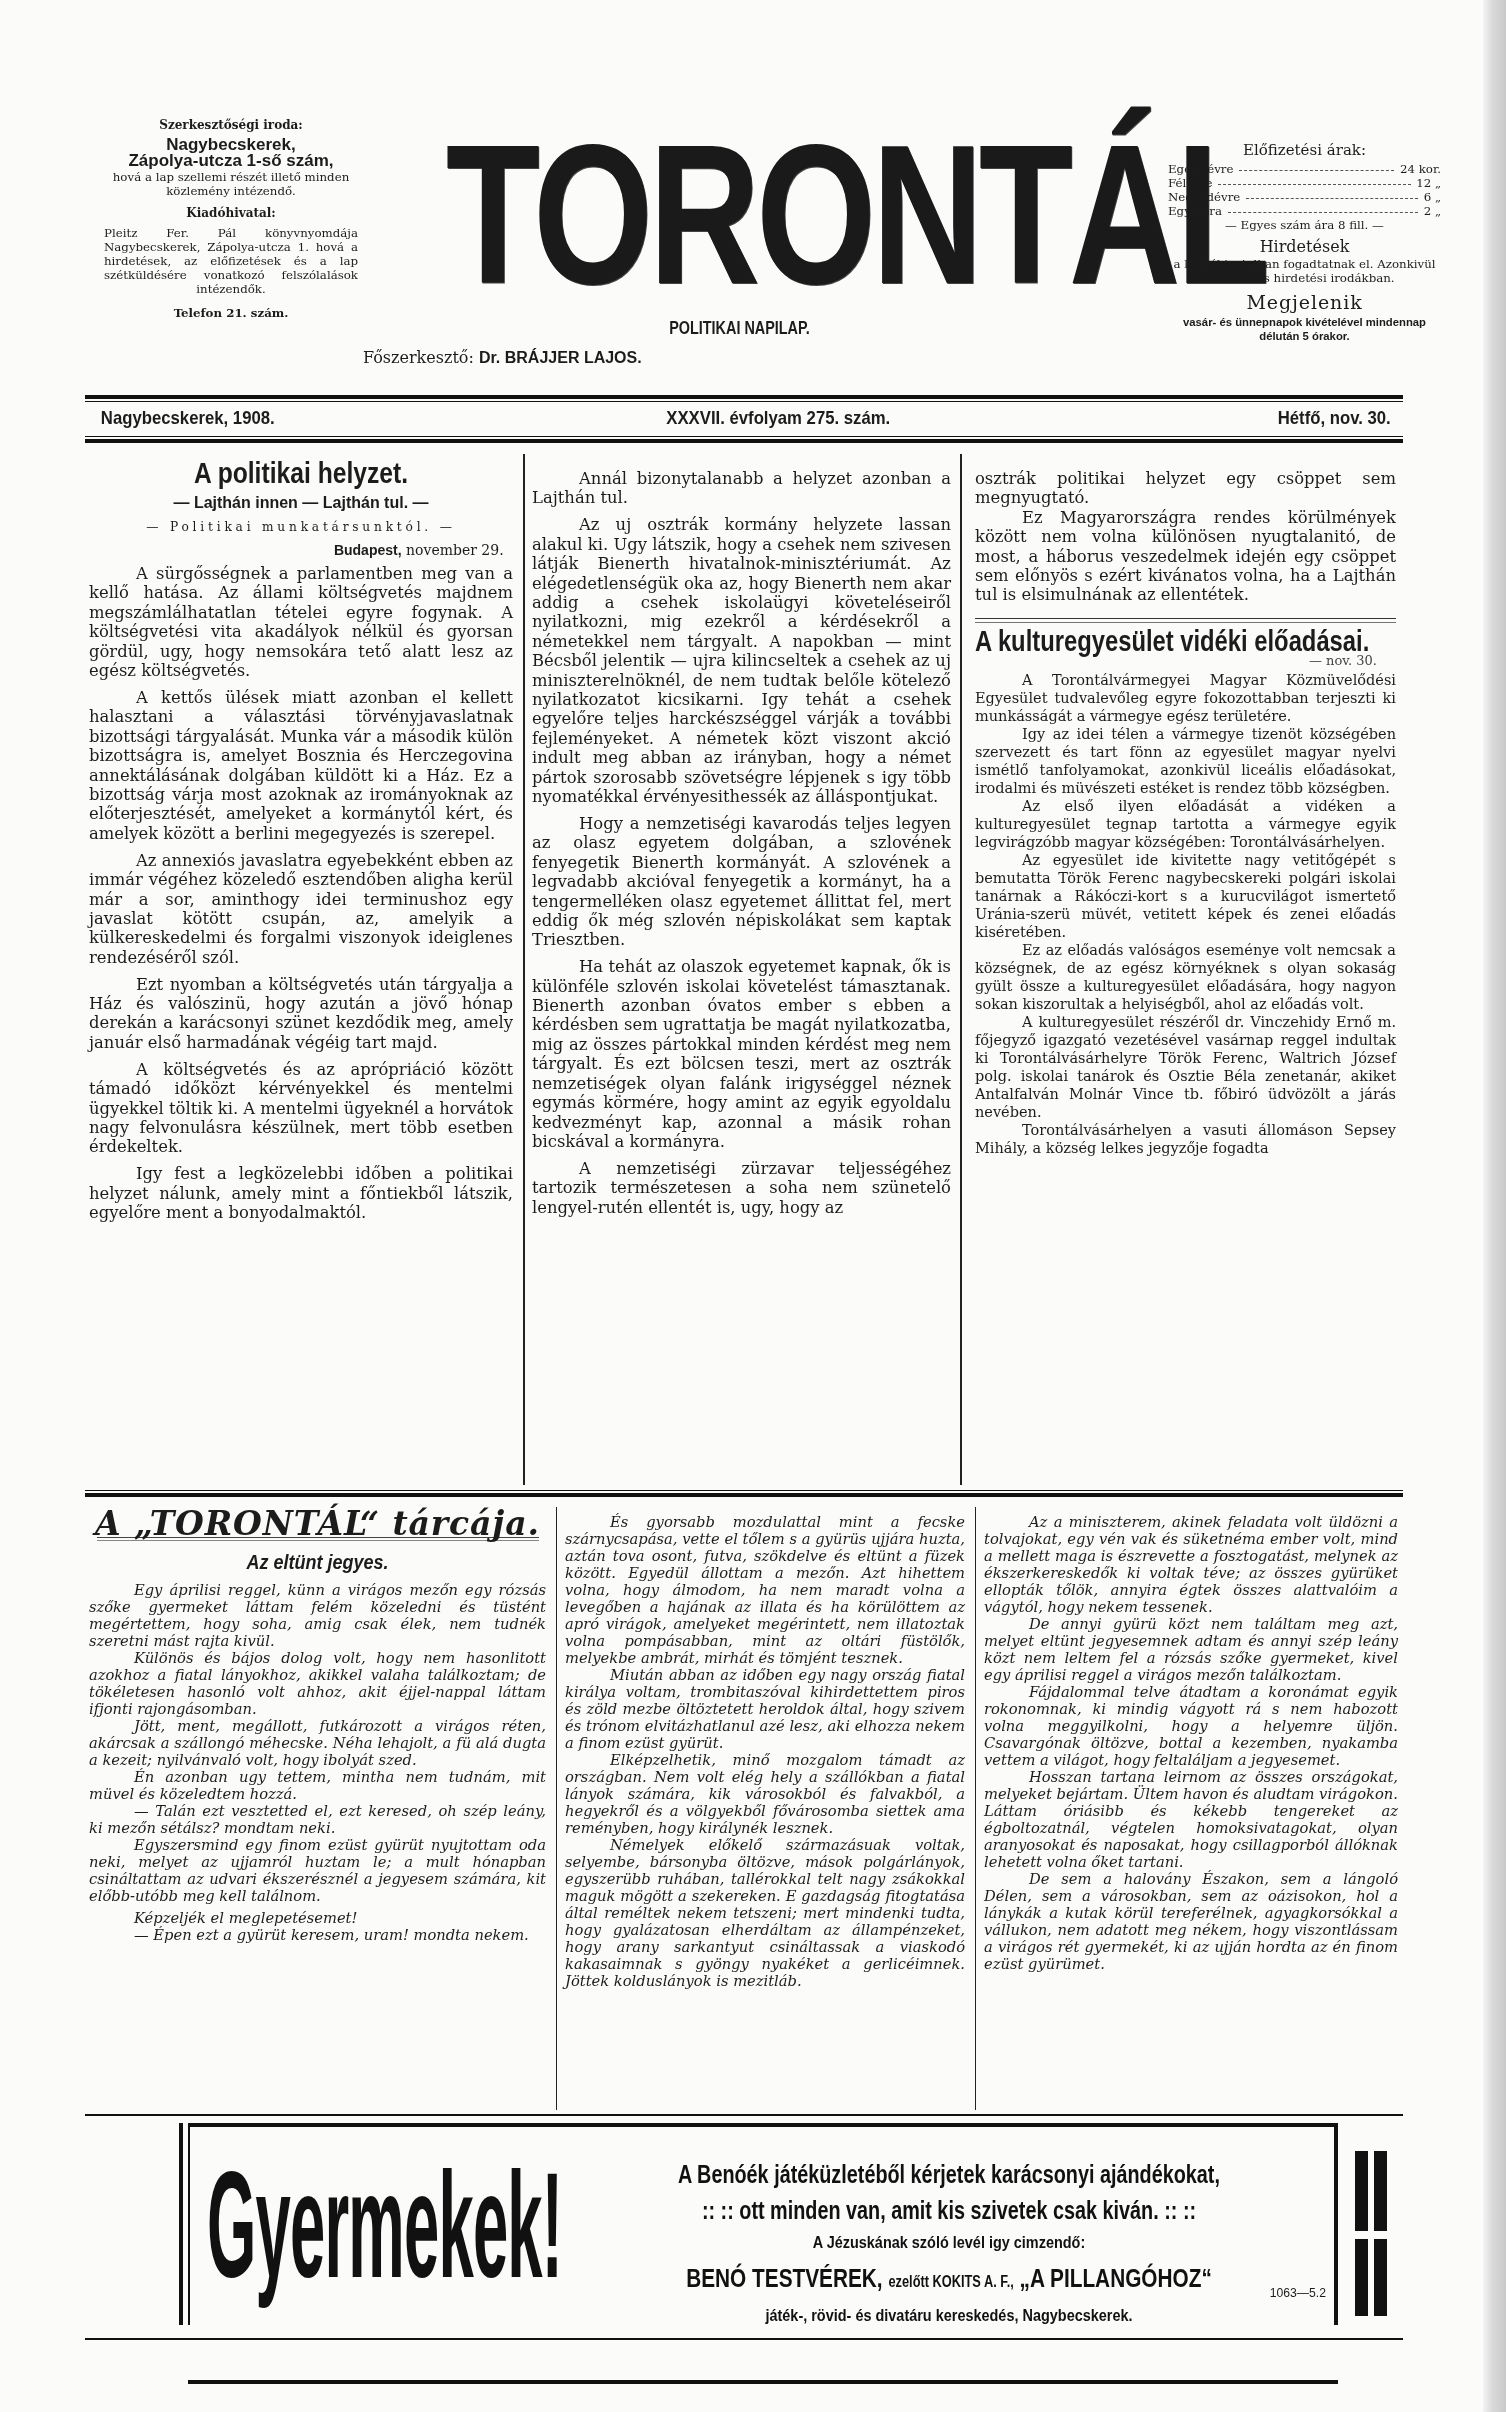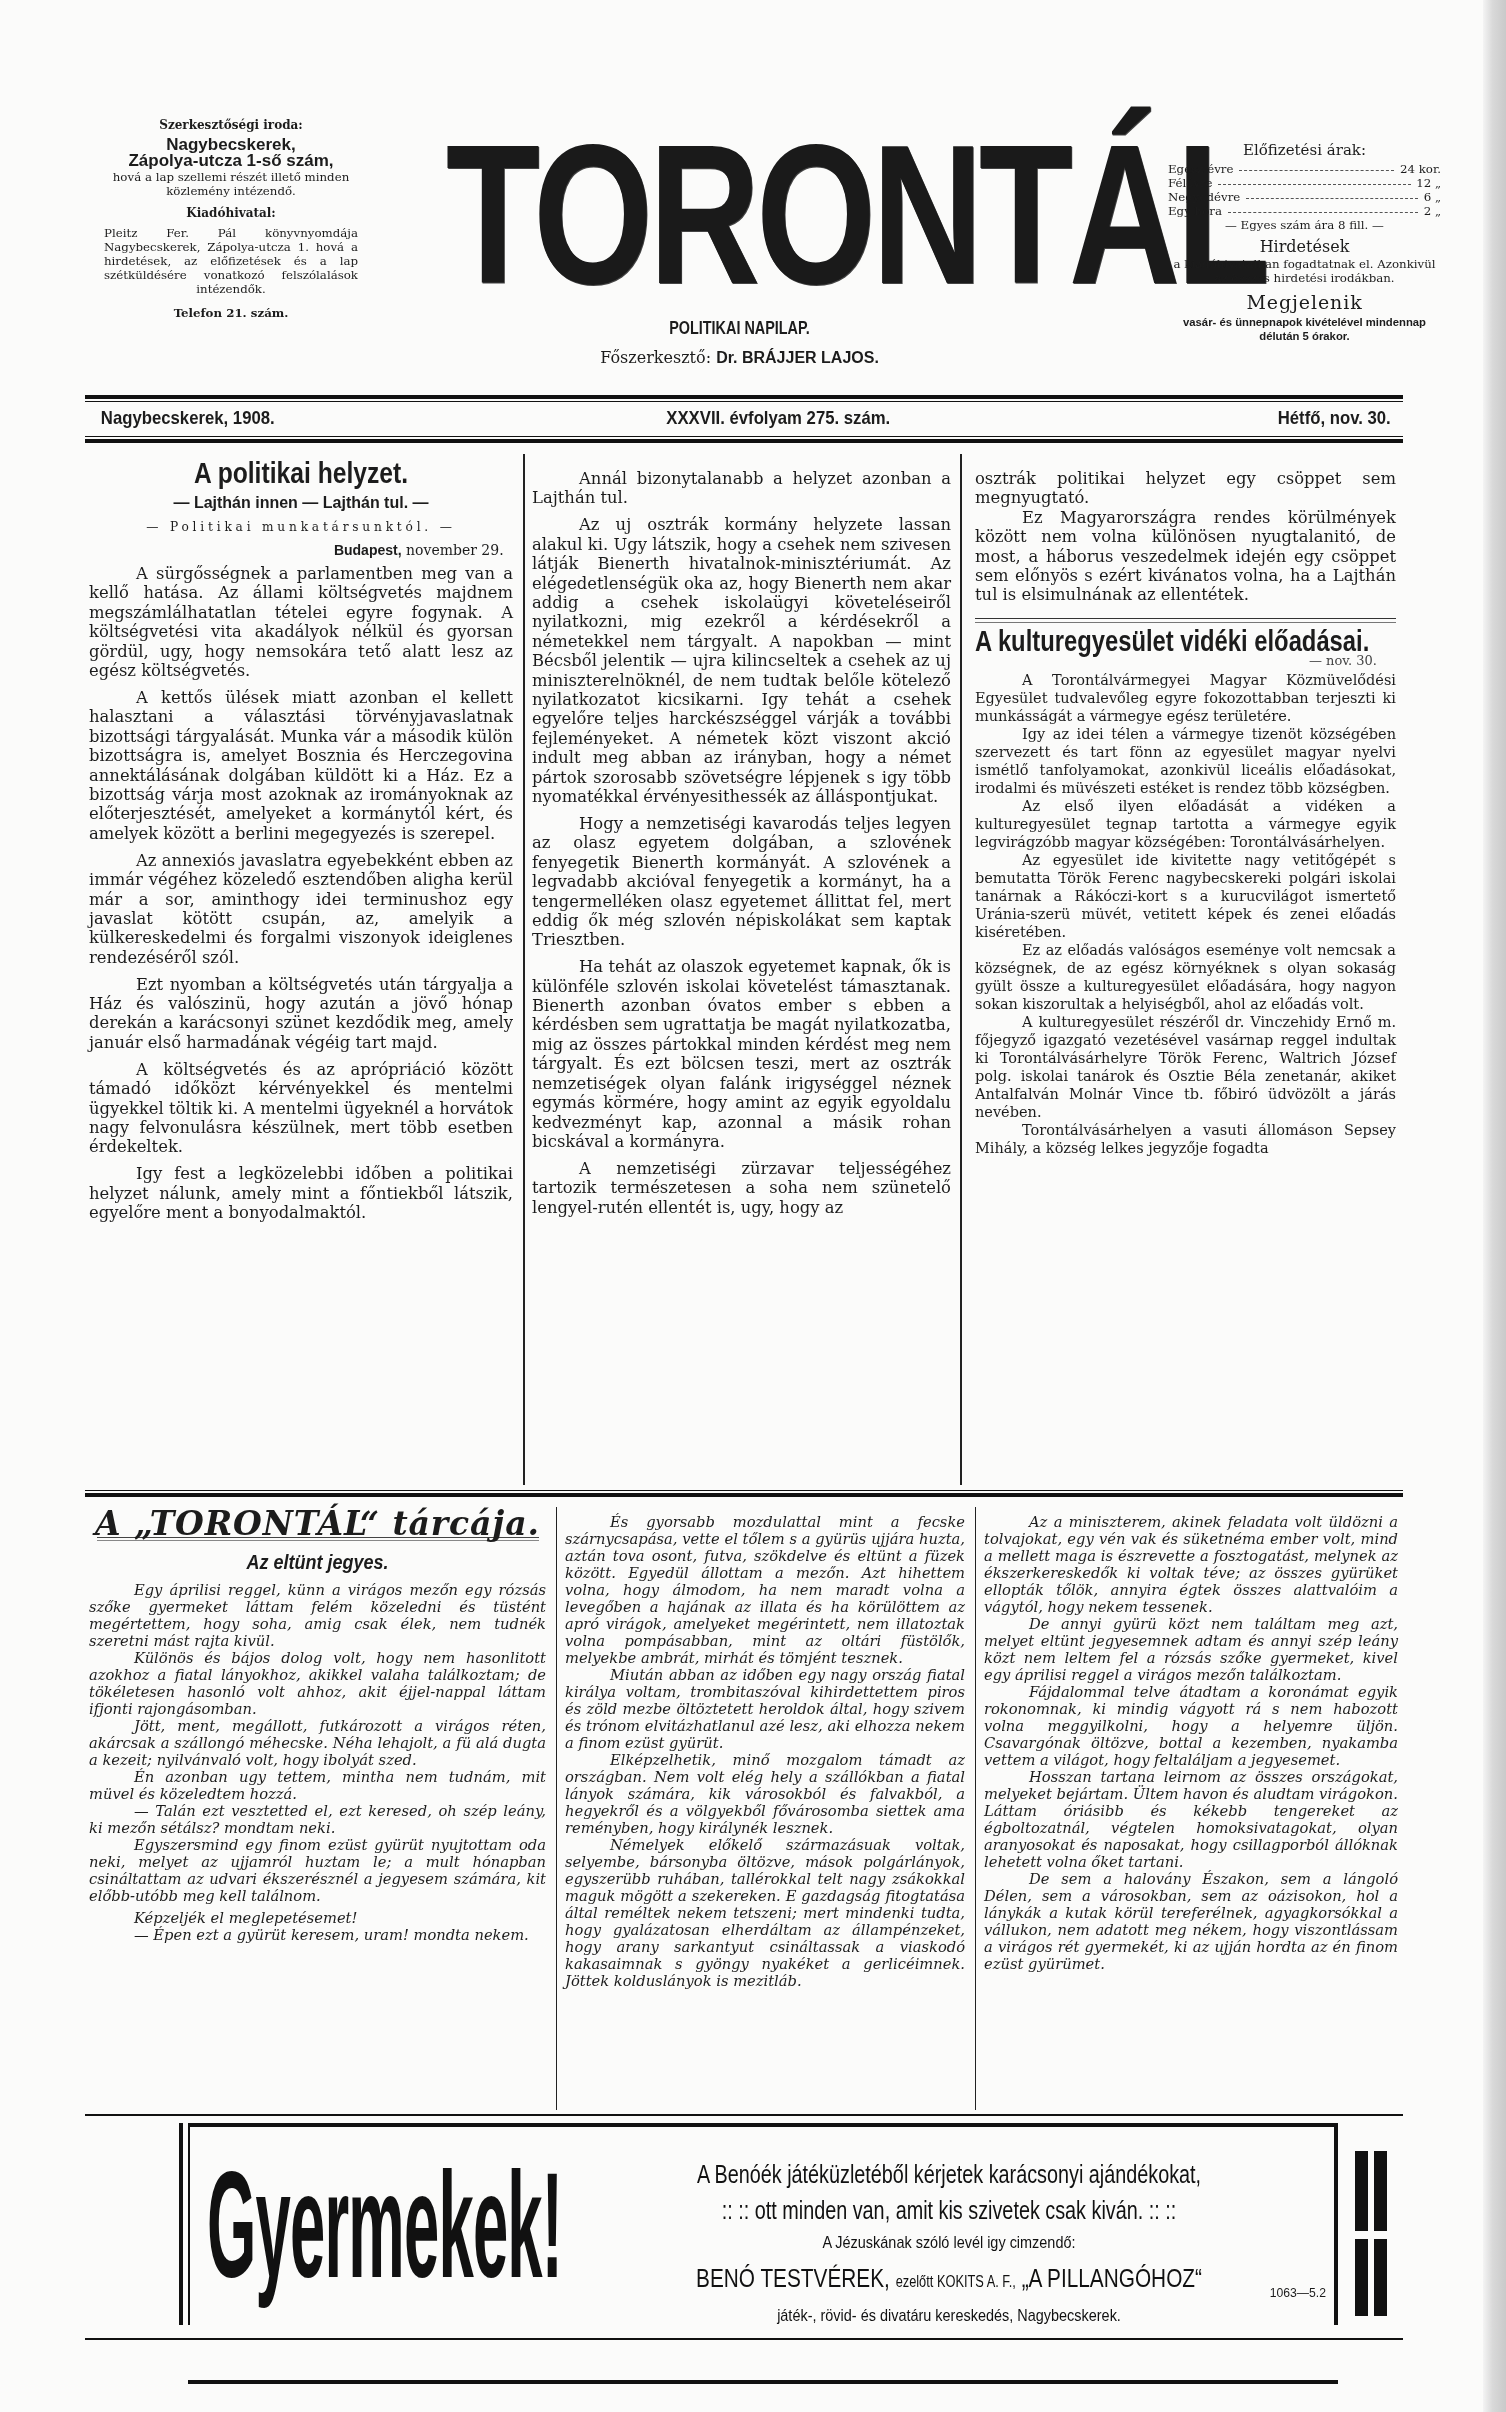--- a/index.html
+++ b/index.html
@@ -33,21 +33,21 @@
     color: #1a1a1a;
     transform: scaleX(0.78); transform-origin: center top;
     text-shadow: 0.9px 0.9px 0 #444;
   }
   .sub1 {
     position: absolute; left: 363px; top: 318px; width: 753px; text-align: center;
     font-family: "Liberation Sans", sans-serif; font-weight: bold; font-size: 18px;
     transform: scaleX(0.8);
   }
   .sub2 {
-    position: absolute; left: 363px; top: 348px; width: 753px; text-align: center;
+    position: absolute; left: 363px; top: 348px; width: 753px; 
     font-size: 16px;
   }
   .sub2 b { font-family: "Liberation Sans", sans-serif; }
 
   .mast-right {
     position: absolute; left: 1168px; top: 141px; width: 273px;
     font-size: 11.8px; line-height: 14px;
   }
   .mast-right .h { text-align: center; font-size: 15px; line-height: 19px; margin-bottom: 1.9px; }
   .price-row { display: flex; justify-content: space-between; }
@@ -99,21 +99,21 @@
   }
   .ad-big {
     position: absolute; left: 28px; top: 7.5px; width: 339px; height: 188px;
     font-family: "Liberation Sans", sans-serif; font-weight: bold;
     font-size: 151px; line-height: 188px; color: #111; white-space: nowrap;
     transform: scaleX(0.42); transform-origin: left center;
     letter-spacing: -1.9px;
   }
   .ad-text {
     position: absolute; left: 377px; top: 33px; width: 786px;
-    font-family: "Liberation Sans", sans-serif; font-weight: normal; color: #111;
+    font-family: "Liberation Sans", sans-serif; font-weight: bold; color: #111;
     text-align: center;
   }
   .ad-l1, .ad-l2 { font-size: 25.4px; line-height: 36px; transform: scaleX(0.78); white-space: nowrap; }
   .ad-l3 { font-size: 17px; line-height: 30px; transform: scaleX(0.85); }
   .ad-l4 { font-size: 26px; line-height: 40px; transform: scaleX(0.8); white-space: nowrap; }
   .ad-l4 .small { font-size: 16px; }
   .ad-l5 { font-size: 17px; line-height: 28px; transform: scaleX(0.85); white-space: nowrap; }
   .ad-code { position: absolute; right: 23.5px; top: 163px; font-size: 12.2px; font-family: "Liberation Sans", sans-serif; }
   .ad-bars { position: absolute; right: 0; top: 4.7px; width: 45px; height: 193px; }
   .ad-bar { position: absolute; width: 13px; background: #111; }

